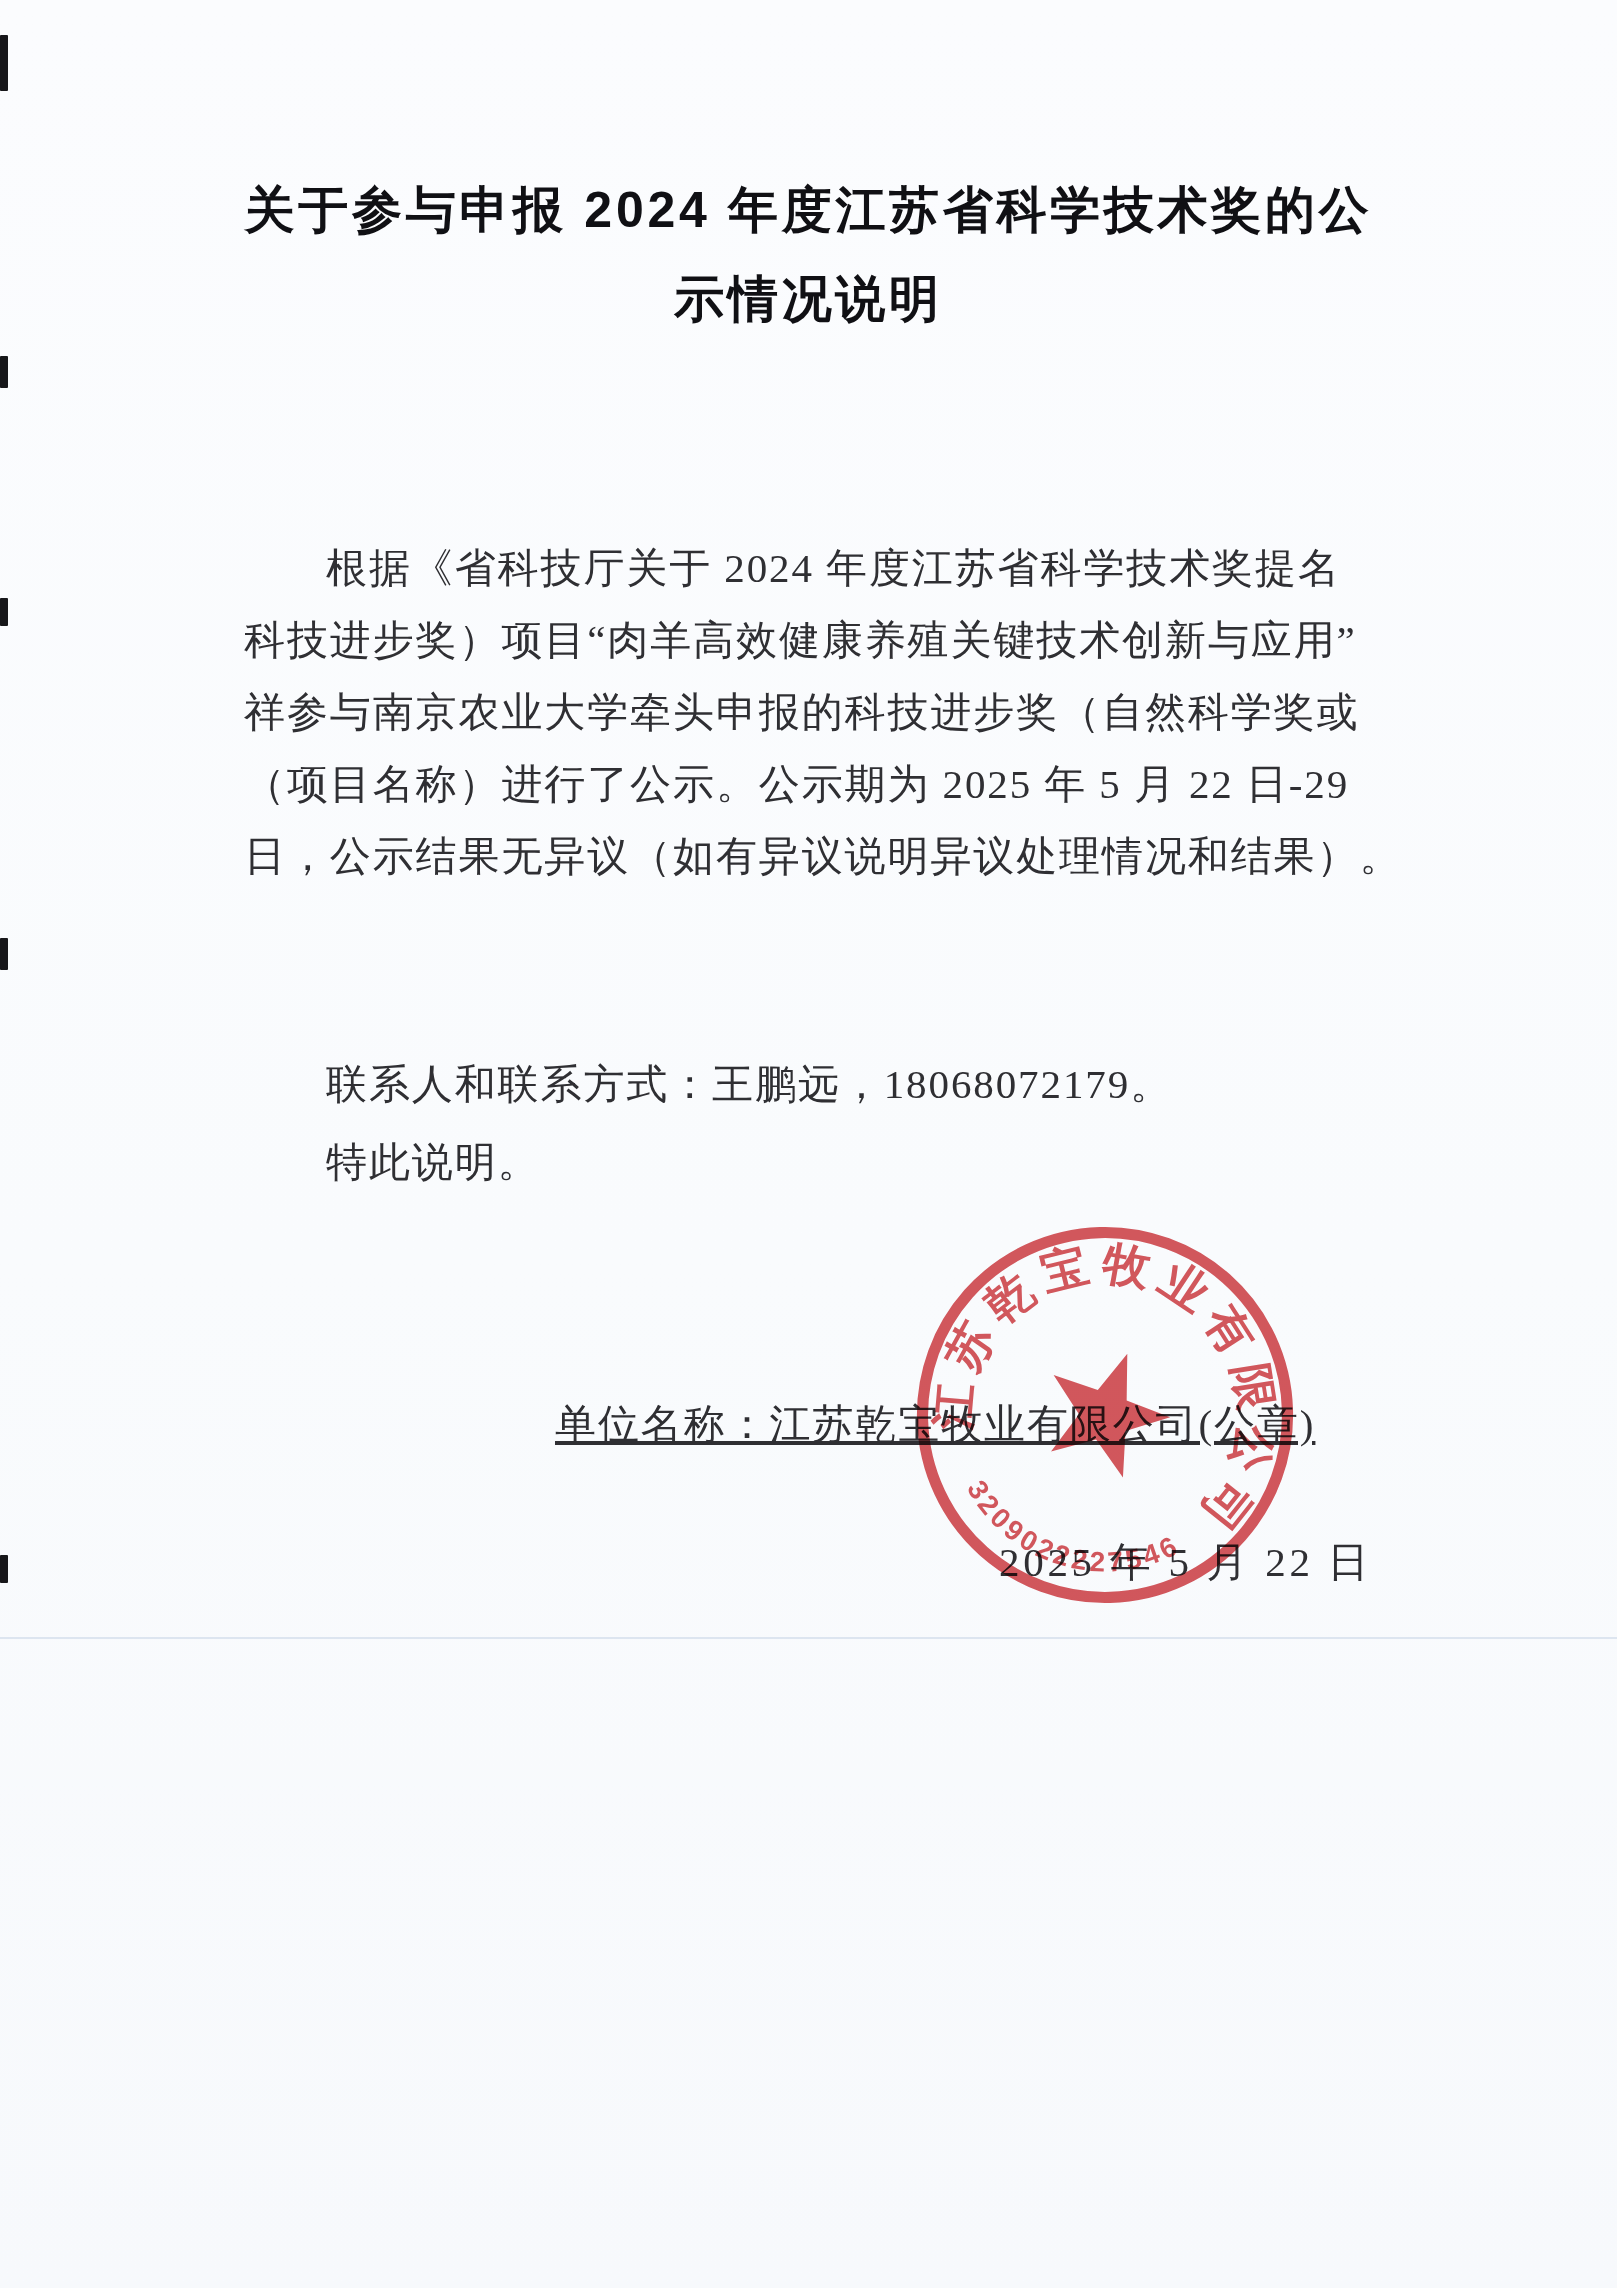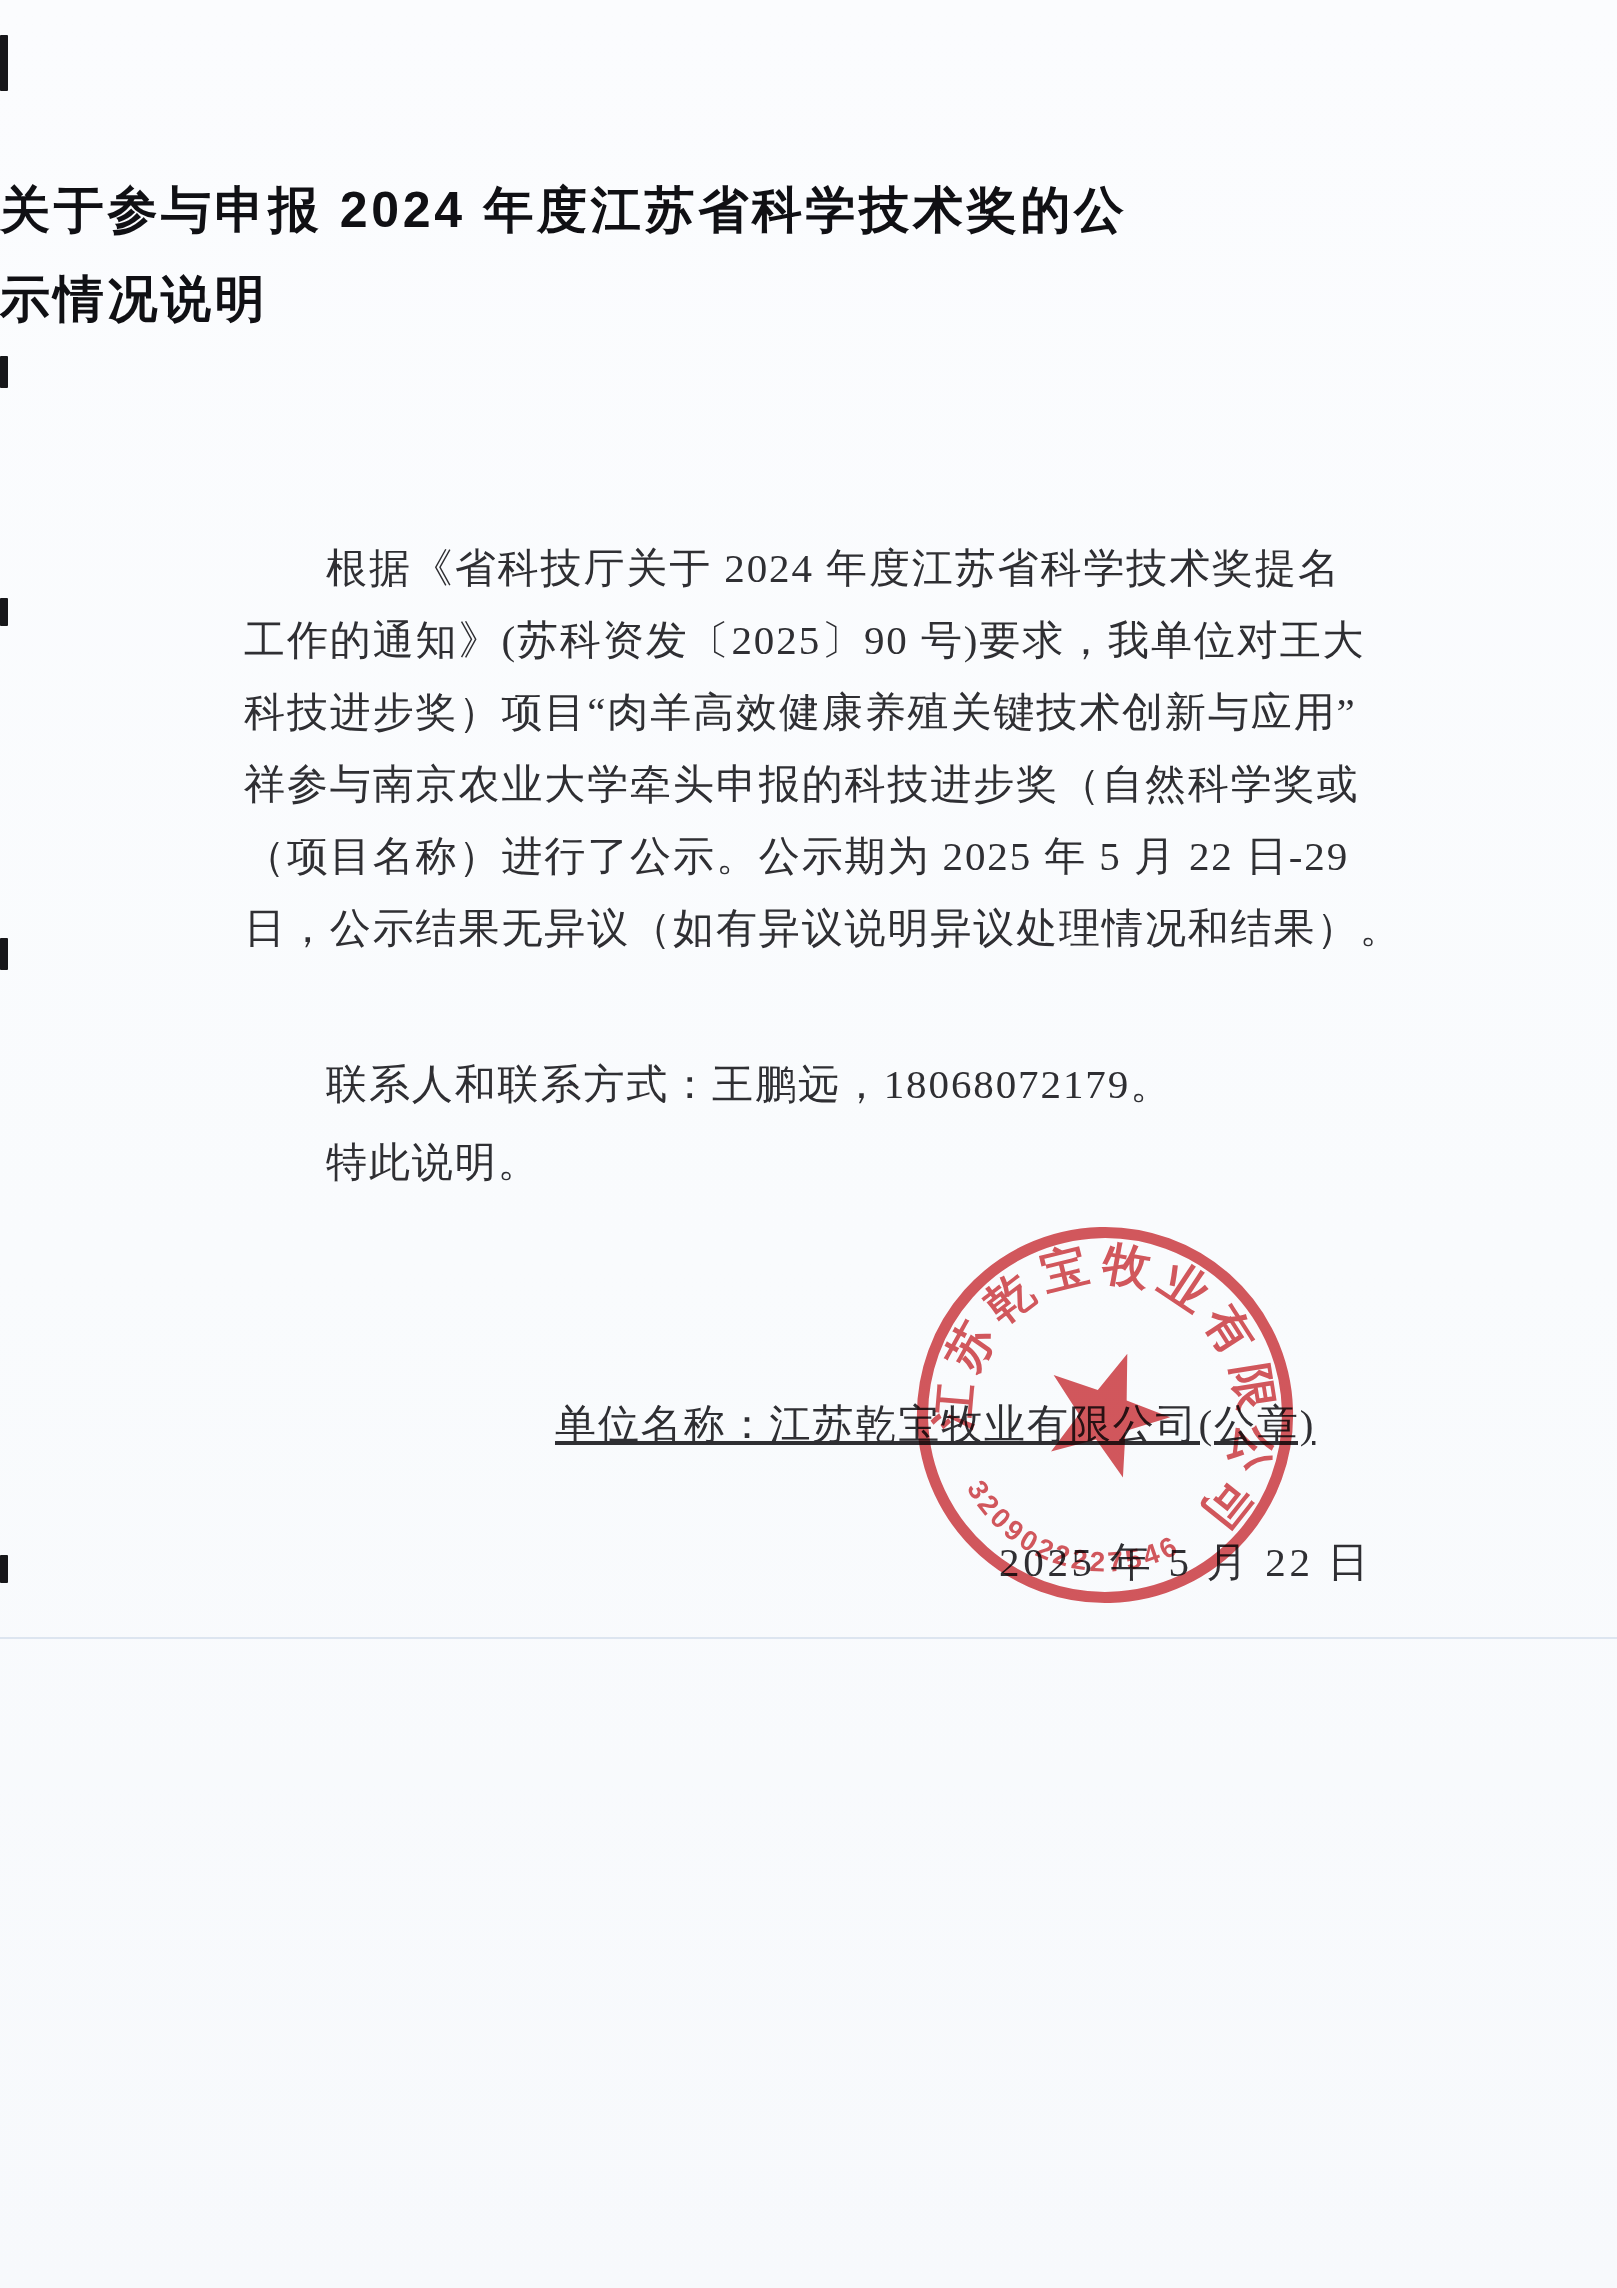--- a/index.html
+++ b/index.html
@@ -6,20 +6,21 @@
   .page{
     position:relative;
     width:1617px;height:2289px;
     background:linear-gradient(180deg,#fbfcfe 0%,#f9fbfd 55%,#f7f9fc 100%);
     overflow:hidden;
     font-family:"Liberation Serif","DejaVu Serif",serif;
     color:#2f2f33;
   }
   .title{
     position:absolute;top:166px;left:0;right:0;
+    text-align:center;
     font-family:"Liberation Sans","DejaVu Sans",sans-serif;
     font-weight:700;
     font-size:50px;line-height:89px;
     letter-spacing:3.7px;
     color:#101014;
   }
   .para{
     position:absolute;left:244px;width:1212px;
     font-size:41px;line-height:72px;letter-spacing:1.9px;
   }
@@ -68,21 +69,20 @@
   <div class="edge-mark em5"></div>
   <div class="scan-line"></div>
 
   <div class="title">
     <div>关于参与申报 2024 年度江苏省科学技术奖的公</div>
     <div>示情况说明</div>
   </div>
 
   <div class="para p1">
     <div class="line indent">根据《省科技厅关于 2024 年度江苏省科学技术奖提名</div>
-    <div class="line">工作的通知》(苏科资发〔2025〕90 号)要求，我单位对王大</div>
     <div class="line">科技进步奖）项目“肉羊高效健康养殖关键技术创新与应用”</div>
     <div class="line">祥参与南京农业大学牵头申报的科技进步奖（自然科学奖或</div>
     <div class="line">（项目名称）进行了公示。公示期为 2025 年 5 月 22 日-29</div>
     <div class="line">日，公示结果无异议（如有异议说明异议处理情况和结果）。</div>
   </div>
 
   <div class="para contact">
     <div class="line indent">联系人和联系方式：王鹏远，18068072179。</div>
   </div>
 

